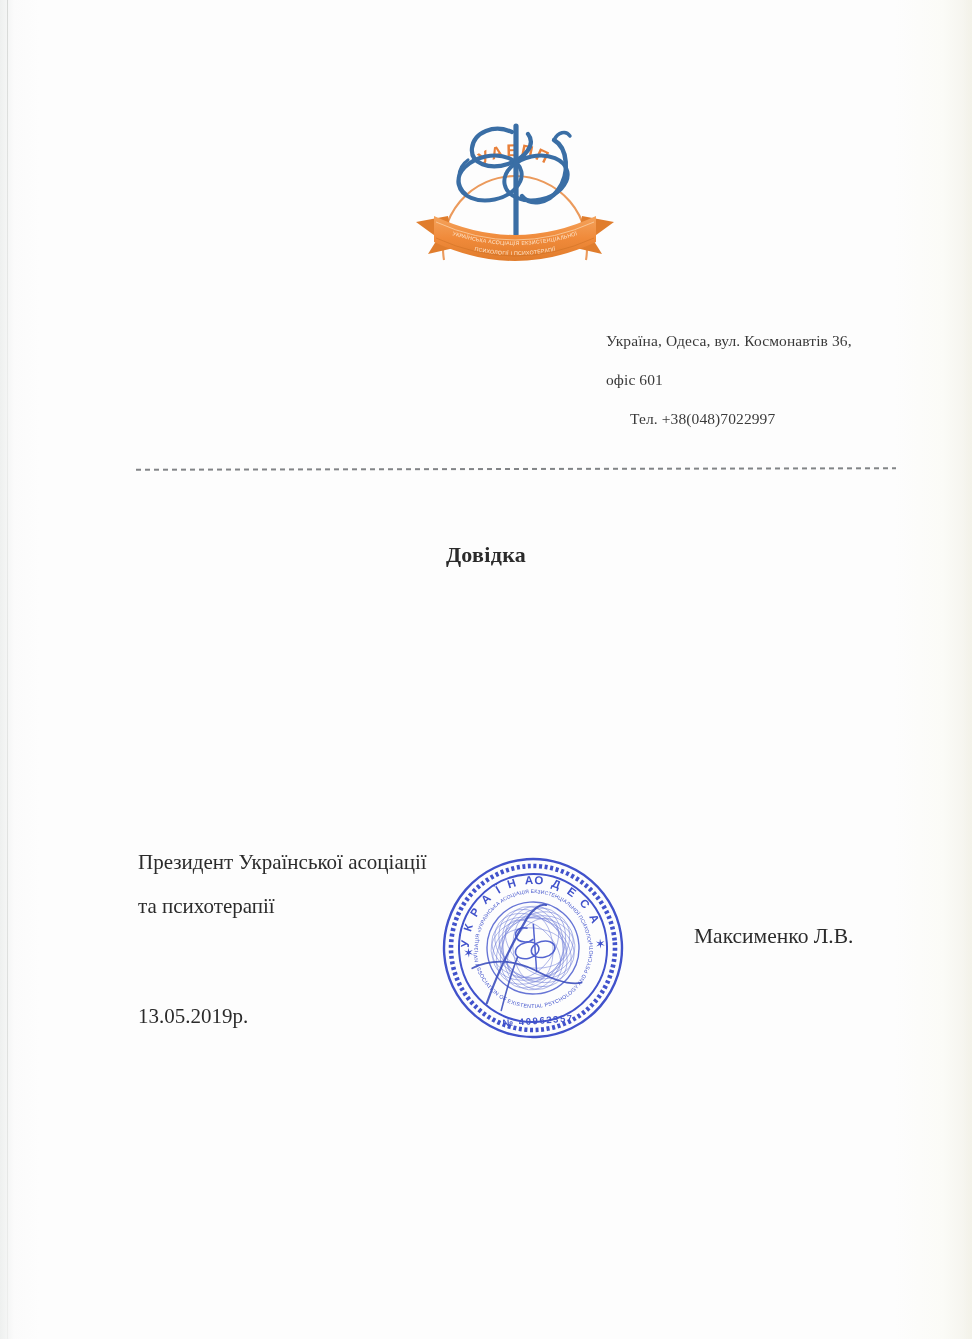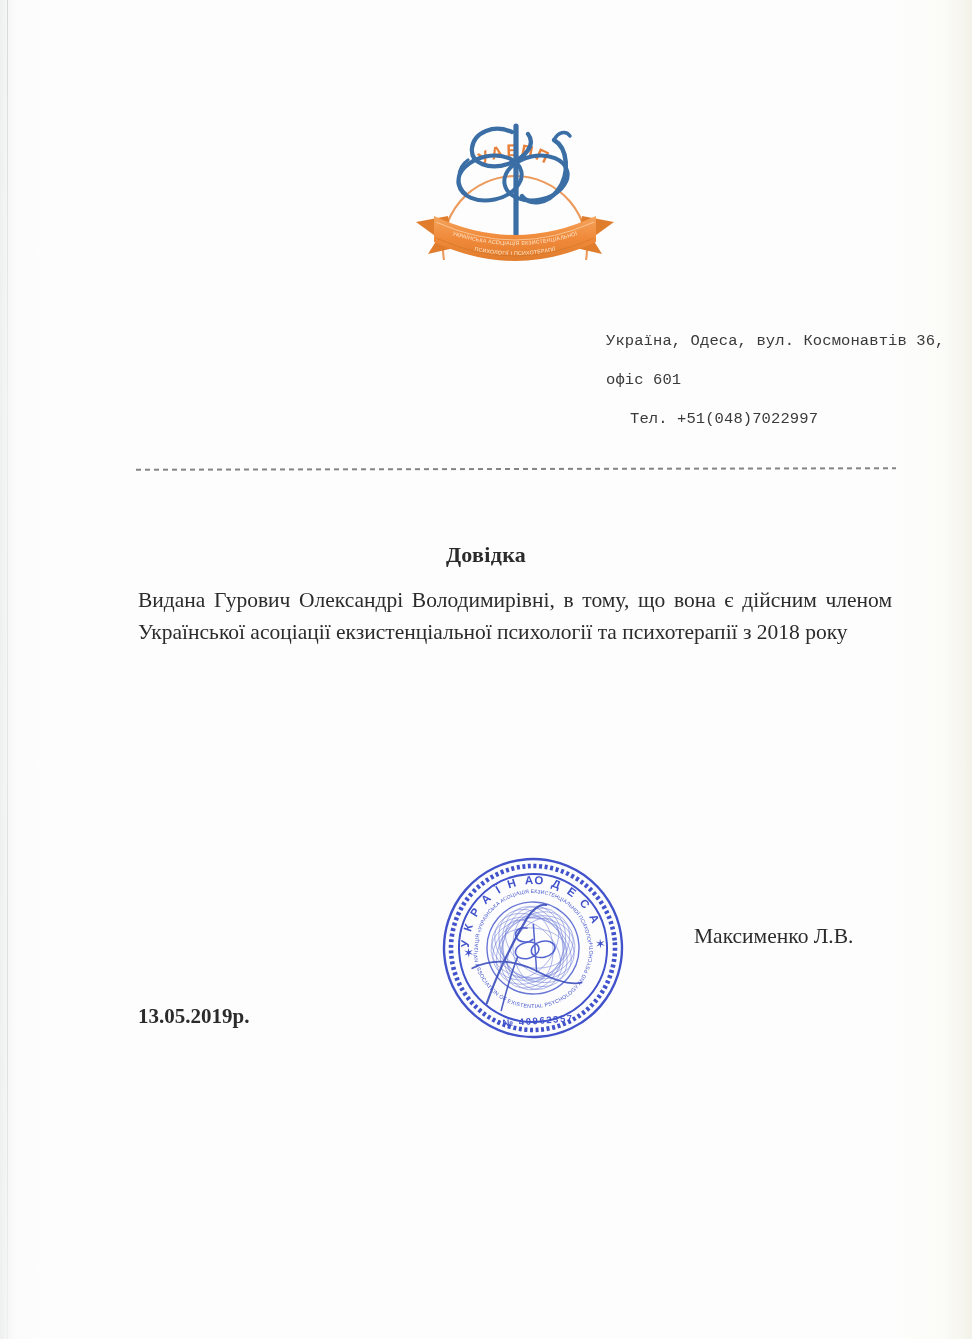--- a/index.html
+++ b/index.html
@@ -48,21 +48,21 @@
     height: 190px;
   }
   .logo svg { display: block; width: 214px; height: 190px; }
 
   
   .address {
     position: absolute;
     left: 606px;
     top: 332px;
     width: 330px;
-    font-family: Liberation Mono, monospace;
+    font-family: Liberation Serif, serif;
     font-size: 15.5px;
     color: #3a3a3a;
     letter-spacing: .1px;
   }
   .address div { margin-bottom: 21px; white-space: nowrap; }
   .address div:nth-child(3) { padding-left: 24px; }
 
   
   .divider {
     position: absolute;
@@ -105,21 +105,20 @@
     left: 138px;
     top: 840px;
     font-size: 21px;
     line-height: 44px;
   }
   .sig-date {
     position: absolute;
     left: 138px;
     top: 1004px;
     font-size: 21px;
-    font-weight: bold;
   }
   .sig-name {
     position: absolute;
     left: 694px;
     top: 924px;
     font-size: 21.5px;
     white-space: nowrap;
   }
 
   
@@ -191,30 +190,31 @@
       </text>
       <text font-family="Liberation Sans, sans-serif" font-size="5.3" fill="#fde6cd" letter-spacing=".25">
         <textPath href="#ribbonPath2" startOffset="50%" text-anchor="middle">ПСИХОЛОГІЇ І ПСИХОТЕРАПІЇ</textPath>
       </text>
     </svg>
   </div>
 
   <div class="address">
     <div>Україна, Одеса, вул. Космонавтів 36,</div>
     <div>офіс 601</div>
-    <div>Тел. +51(048)7022997</div>
+    <div>Тел. +38(048)7022997</div>
   </div>
 
   <div class="divider"></div>
 
   <div class="doc-title">Довідка</div>
 
-  <div class="body-text">Видана Гурович Олександрі Володимирівні, в тому, що вона є дійсним членом Української асоціації екзистенціальної психології та психотерапії з 2018 року</div>
 
   <div class="sig-block">
+    <div>Президент Української асоціації</div>
+    <div>та психотерапії</div>
   </div>
   <div class="sig-date">13.05.2019р.</div>
   <div class="sig-name">Максименко Л.В.</div>
 
   <div class="stamp">
     <svg viewBox="0 0 192 192" xmlns="http://www.w3.org/2000/svg">
       <defs>
         <path id="ringOuterTop" d="M 96 96 m -76 0 a 76 76 0 1 1 152 0" fill="none"></path>
         <path id="ringUkr" d="M 96 96 m -64 0 a 64 64 0 1 1 128 0" fill="none"></path>
         <path id="ringEng" d="M 96 96 m -55 0 a 55 55 0 1 1 110 0" fill="none"></path>

